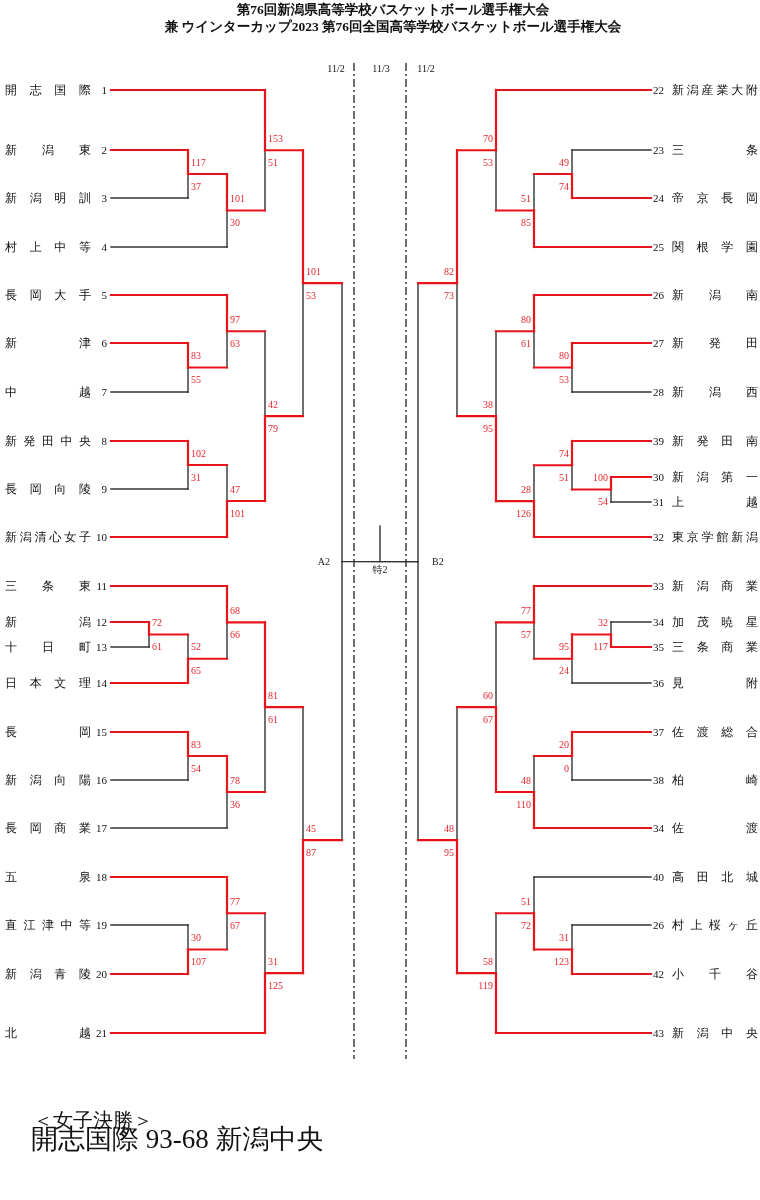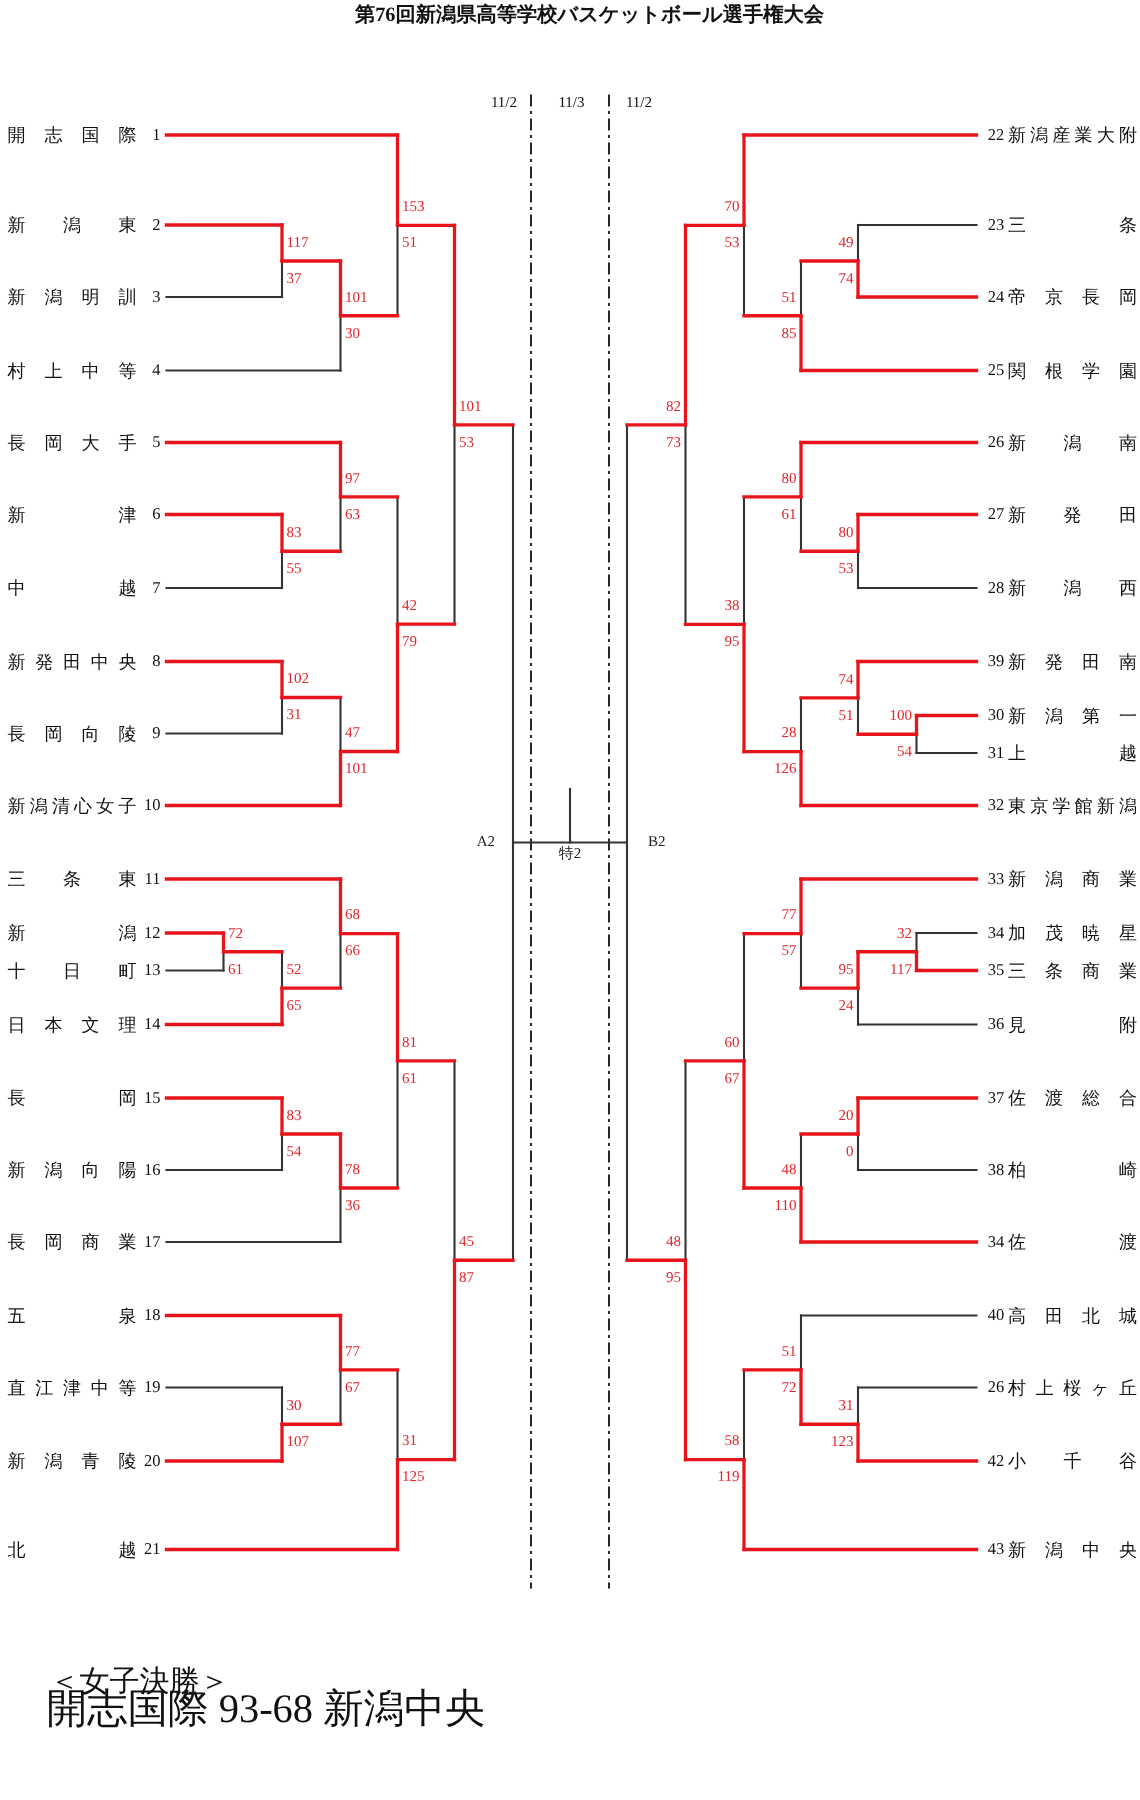--- a/index.html
+++ b/index.html
@@ -8,30 +8,31 @@
   .title { position: absolute; left: 0; top: 1px; width: 760px; text-align: center;
            font-size: 13.5px; line-height: 17px; font-weight: bold; }
   .title div { white-space: nowrap; padding-left: 26px; }
   .date { position: absolute; top: 63px; font-size: 10px; width: 40px; text-align: center; }
   #bracket { position: absolute; left: 0; top: 0; }
   .team { position: absolute; height: 16px; line-height: 16px; font-size: 12px; }
   .team .no { position: absolute; top: 0; font-size: 11px; width: 22px; white-space: nowrap; }
   .team .name { position: absolute; top: 0; width: 86px; display: flex; justify-content: space-between; white-space: nowrap; }
   .team.left .name { left: 5px; }
   .team.left .no { left: 85px; text-align: right; }
-  .team.right .no { left: 653px; text-align: center; }
+  .team.right .no { left: 653px; text-align: left; }
   .team.right .name { left: 672px; }
   .final-heading { position: absolute; left: 33px; top: 1070px; font-size: 20px; white-space: nowrap; margin-top: 37px; }
   .final-result { position: absolute; left: 31px; top: 1121px; font-size: 27px; white-space: nowrap; }
 </style>
 </head>
 <body>
 
 <div class="title">
   <div>第76回新潟県高等学校バスケットボール選手権大会</div>
+  <div>兼 ウインターカップ2023 第76回全国高等学校バスケットボール選手権大会</div>
 </div>
 
 <div class="date" style="left:316px">11/2</div>
 <div class="date" style="left:361px">11/3</div>
 <div class="date" style="left:406px">11/2</div>
 
 <svg id="bracket" width="760" height="1070" xmlns="http://www.w3.org/2000/svg">
   <g id="day-dividers">
     <line x1="354" y1="63" x2="354" y2="1059" stroke="#222" stroke-width="1.3" stroke-dasharray="8,3,2,3"></line>
     <line x1="406" y1="63" x2="406" y2="1059" stroke="#222" stroke-width="1.3" stroke-dasharray="8,3,2,3"></line>

